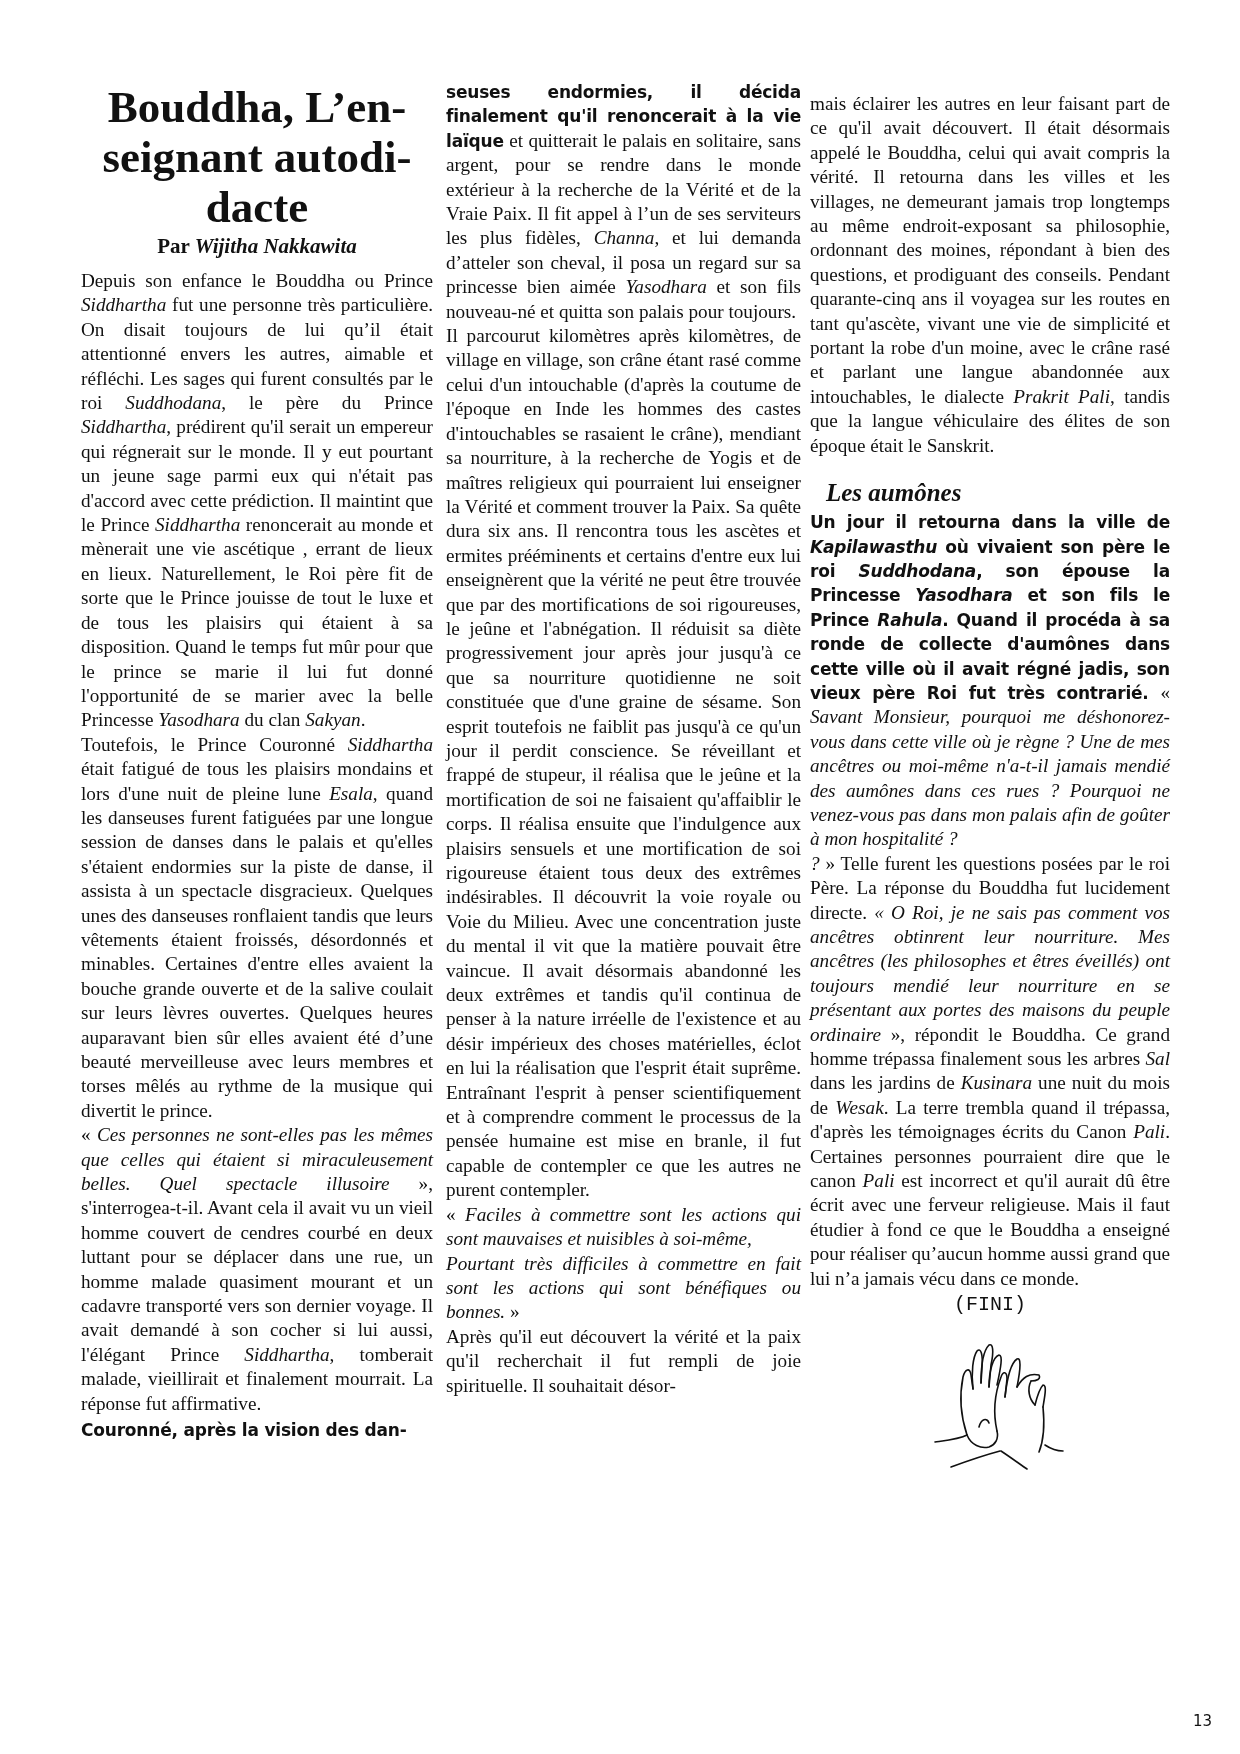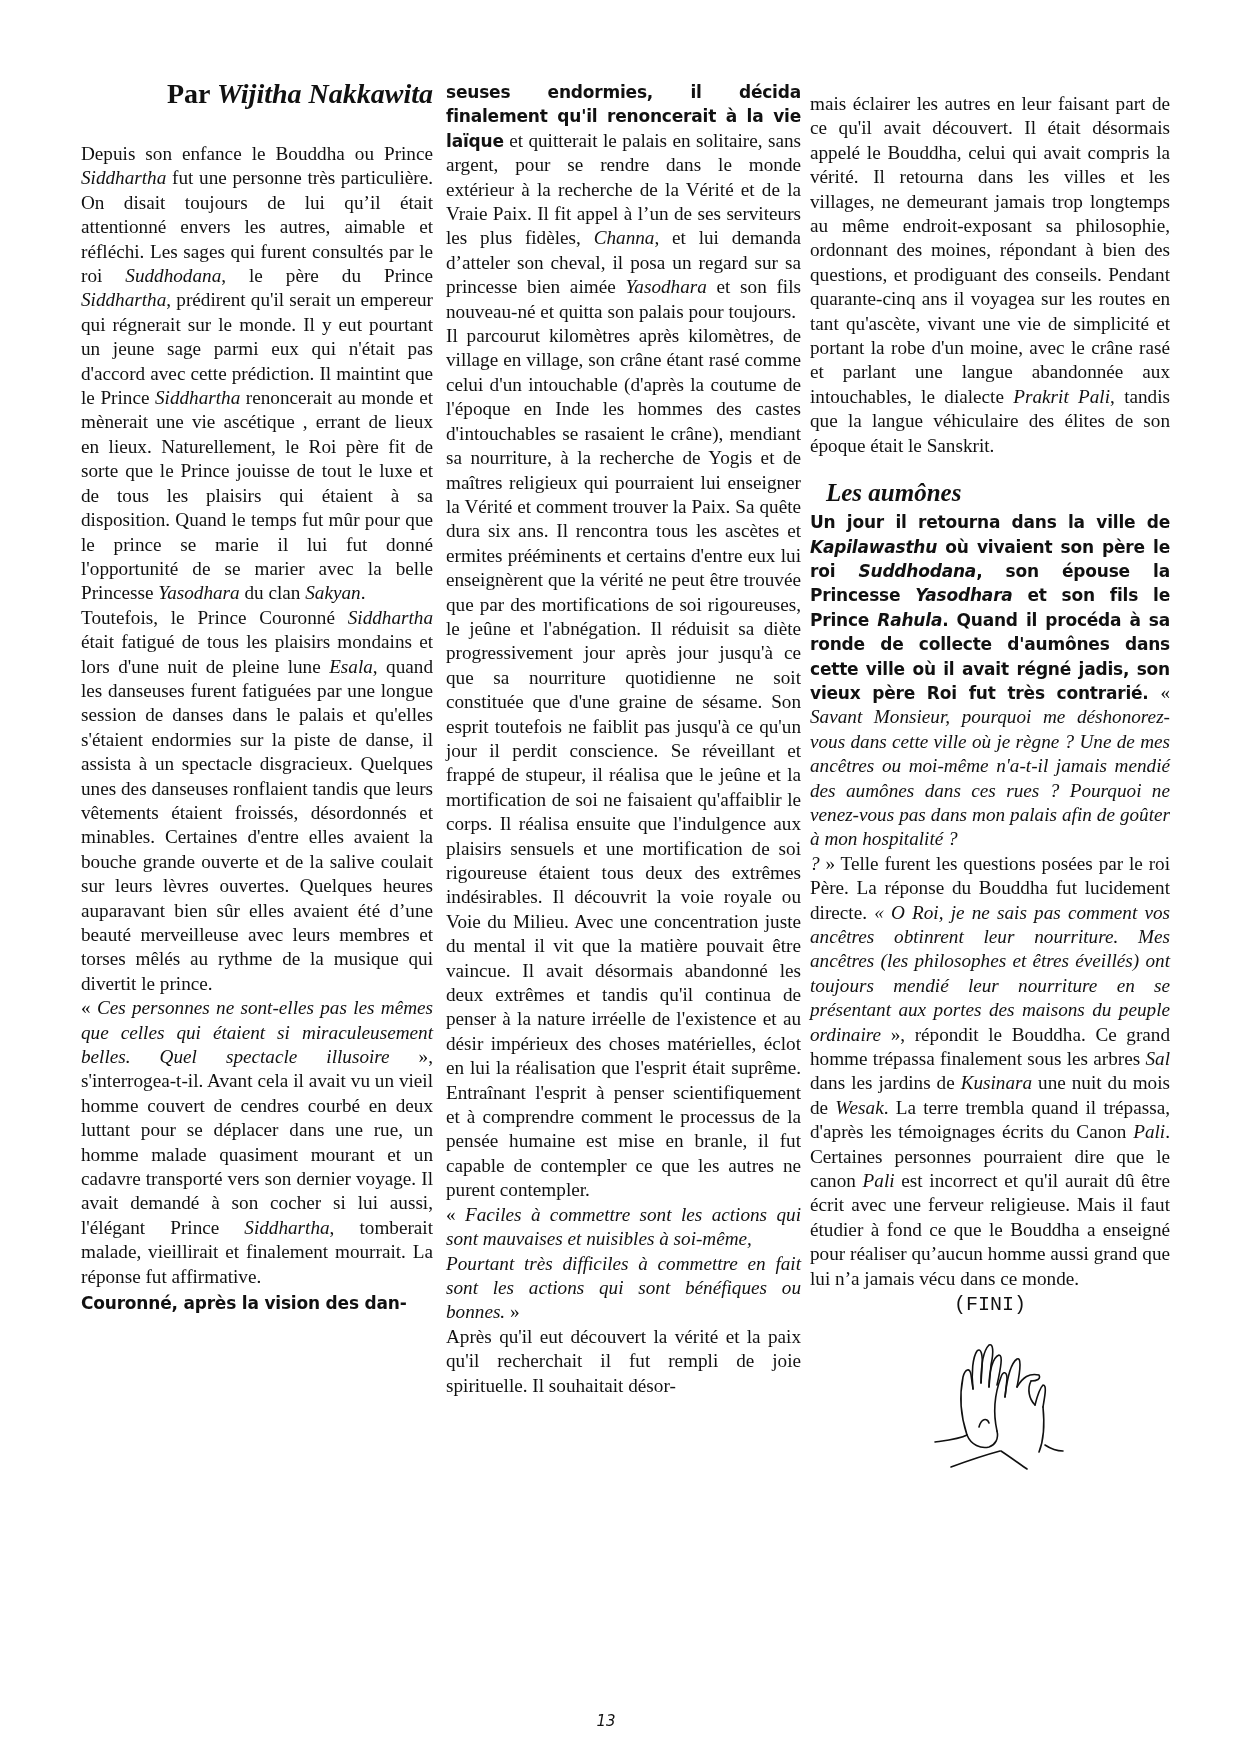--- a/index.html
+++ b/index.html
@@ -5,35 +5,40 @@
   html, body { margin: 0; padding: 0; background: #ffffff; }
   body { width: 1240px; height: 1754px; position: relative; overflow: hidden; color: #111; }
   .page { position: absolute; left: 0; top: 0; width: 1240px; height: 1754px; }
   .col { position: absolute; top: 78px; text-align: justify; }
   .col1 { left: 81px; width: 352px; }
   .col2 { left: 446px; width: 355px; top: 80px; }
   .col3 { left: 810px; width: 360px; top: 92px; }
   .serif { font-family: "Liberation Serif", "DejaVu Serif", serif; font-size: 19.2px; line-height: 24.4px; }
   .sans { font-family: "DejaVu Sans", "Liberation Sans", sans-serif; font-size: 17px; line-height: 24.4px; letter-spacing: -0.2px; font-weight: bold; }
   .title { font-family: "Liberation Serif", serif; font-weight: bold; font-size: 45px; line-height: 50px; text-align: center; margin: 4px 0 2px 0; }
-  .byline { font-family: "Liberation Serif", serif; font-weight: bold; font-size: 28px; text-align: right; margin: 0 0 32px 0; }
+  .byline { font-family: "Liberation Serif", serif; font-weight: bold; font-size: 21px; text-align: center; margin: 0 0 10px 0; }
   .byline i { font-style: italic; }
   p { margin: 0; }
   i, .it { font-style: italic; }
   .section-heading { font-family: "Liberation Serif", serif; font-weight: bold; font-size: 25px; line-height: 30px; margin: 20px 0 2px 16px; text-align: left; font-style: italic; }
   .fini { text-align: center; font-family: Liberation Mono, monospace; font-size: 20px; line-height: 24px; margin-top: 2px; }
   .mudra { display: block; margin: 10px auto 0 auto; width: 150px; height: 150px; }
-  .page-number { position: absolute; left: 0; width: 1212px; top: 1712px; text-align: center; font-family: "DejaVu Sans", sans-serif; font-size: 15px; font-style: italic; }
+  .page-number { position: absolute; left: 0; width: 1212px; top: 1712px; text-align: right; font-family: "DejaVu Sans", sans-serif; font-size: 15px; }
 </style>
 </head>
 <body>
 
 <div class="page">
 
   <div class="col col1">
+    <div class="title">
+      <div>Bouddha, L’en-</div>
+      <div>seignant autodi-</div>
+      <div>dacte</div>
+    </div>
     <div class="byline">
       <span>Par</span>
       <i>Wijitha Nakkawita</i>
     </div>
     <p class="serif"><span>Depuis son enfance le Bouddha ou Prince </span><i>Siddhartha</i><span> fut une personne très particulière. On disait toujours de lui qu’il était attentionné envers les autres, aimable et réfléchi. Les sages qui furent consultés par le roi </span><i>Suddhodana</i><span>, le père du Prince </span><i>Siddhartha</i><span>, prédirent qu'il serait un empereur qui régnerait sur le monde. Il y eut pourtant un jeune sage parmi eux qui n'était pas d'accord avec cette prédiction. Il maintint que le Prince </span><i>Siddhartha</i><span> renoncerait au monde et mènerait une vie ascétique , errant de lieux en lieux. Naturellement, le Roi père fit de sorte que le Prince jouisse de tout le luxe et de tous les plaisirs qui étaient à sa disposition. Quand le temps fut mûr pour que le prince se marie il lui fut donné l'opportunité de se marier avec la belle Princesse </span><i>Yasodhara</i><span> du clan </span><i>Sakyan</i><span>.</span></p>
     <p class="serif"><span>Toutefois, le Prince Couronné </span><i>Siddhartha</i><span> était fatigué de tous les plaisirs mondains et lors d'une nuit de pleine lune </span><i>Esala</i><span>, quand les danseuses furent fatiguées par une longue session de danses dans le palais et qu'elles s'étaient endormies sur la piste de danse, il assista à un spectacle disgracieux. Quelques unes des danseuses ronflaient tandis que leurs vêtements étaient froissés, désordonnés et minables. Certaines d'entre elles avaient la bouche grande ouverte et de la salive coulait sur leurs lèvres ouvertes. Quelques heures auparavant bien sûr elles avaient été d’une beauté merveilleuse avec leurs membres et torses mêlés au rythme de la musique qui divertit le prince.</span></p>
     <p class="serif"><span>« </span><i>Ces personnes ne sont-elles pas les mêmes que celles qui étaient si miraculeusement belles. Quel spectacle illusoire</i><span> », s'interrogea-t-il. Avant cela il avait vu un vieil homme couvert de cendres courbé en deux luttant pour se déplacer dans une rue, un homme malade quasiment mourant et un cadavre transporté vers son dernier voyage. Il avait demandé à son cocher si lui aussi, l'élégant Prince </span><i>Siddhartha</i><span>, tomberait malade, vieillirait et finalement mourrait. La réponse fut affirmative.</span></p>
     <p class="sans" style="margin-top:2px;">Couronné, après la vision des dan-</p>
   </div>
 

